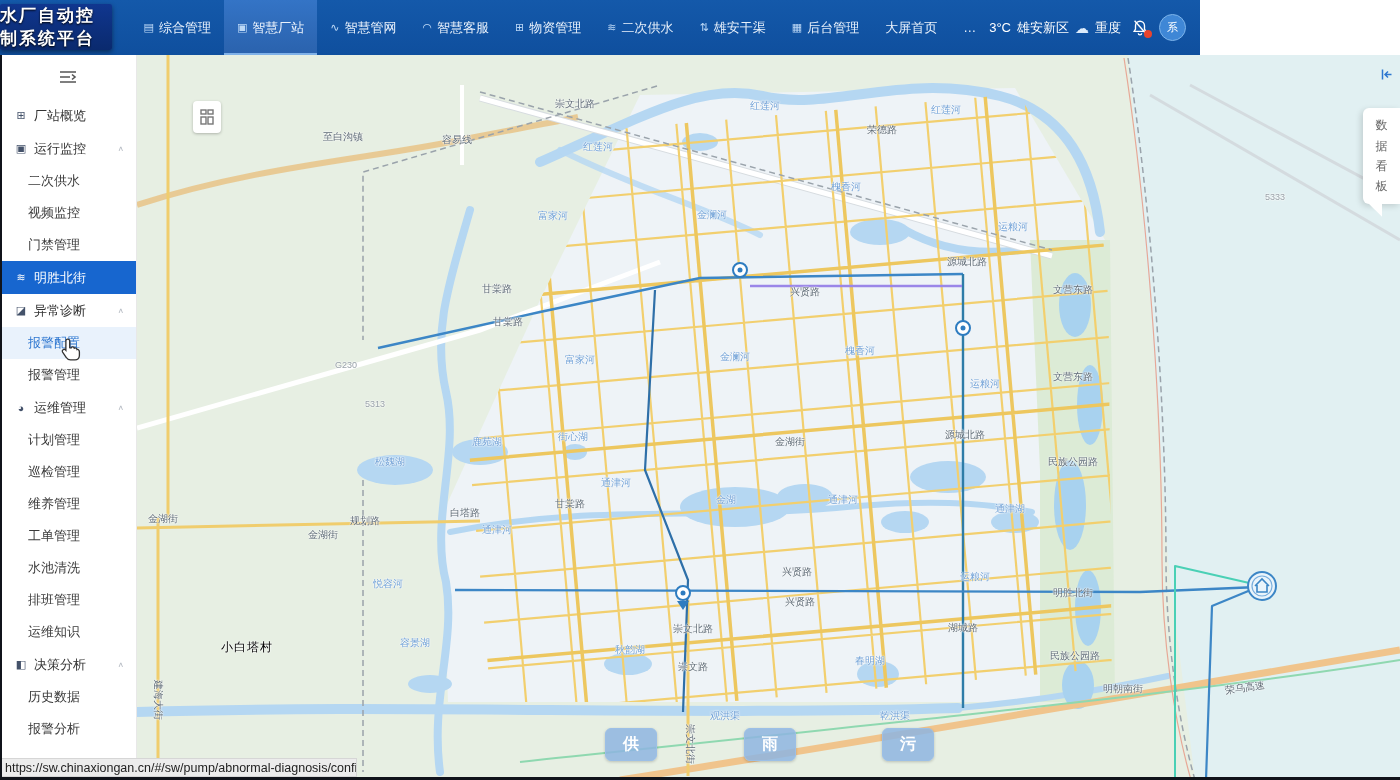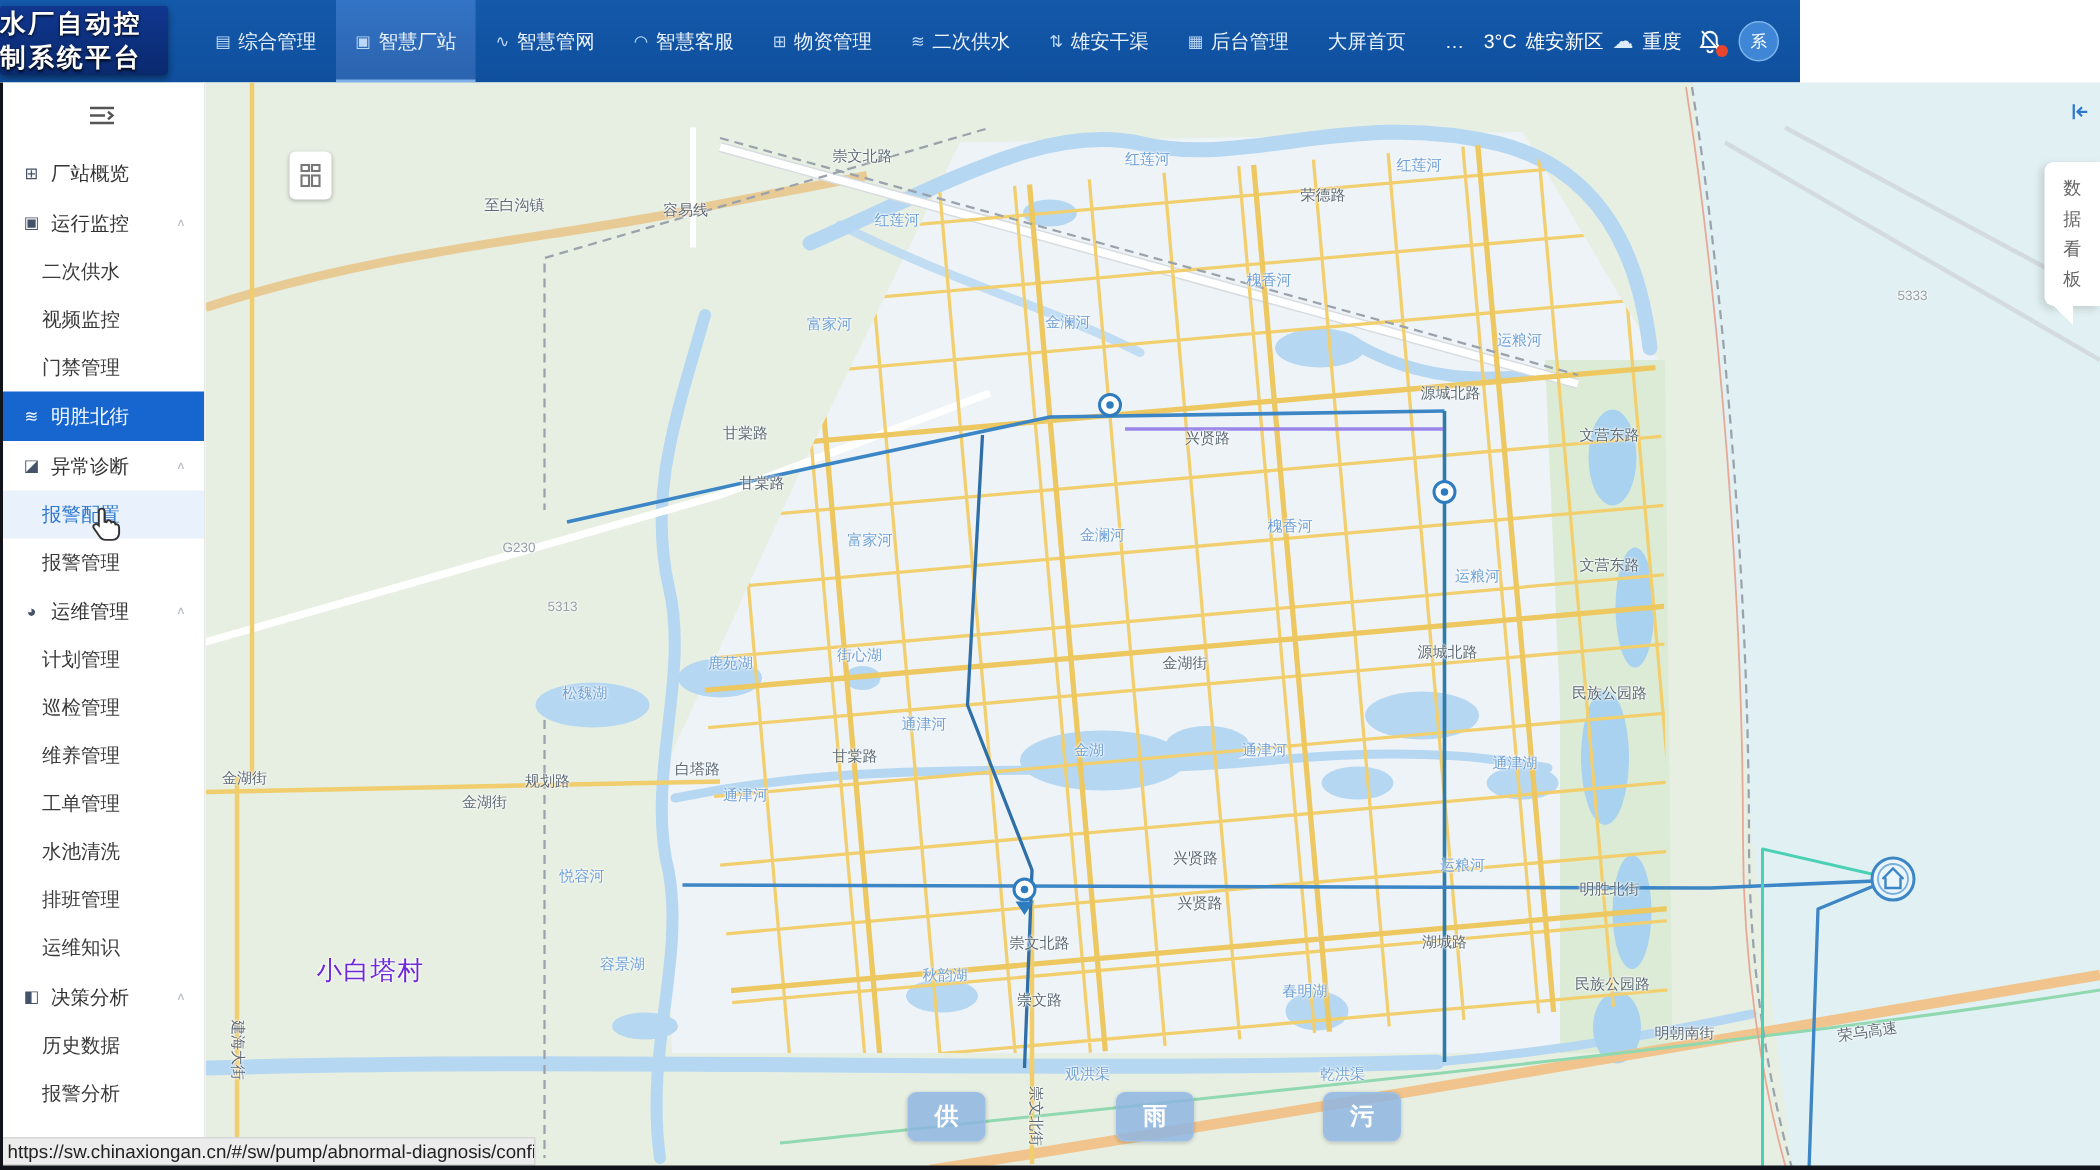--- a/index.html
+++ b/index.html
@@ -37,21 +37,21 @@
   .side-item.selected{background:#e9f2fc;color:#2e77d0;}
   #cursor-hand{position:absolute;left:60px;top:283px;z-index:9;pointer-events:none;}
 
   
   #map{position:absolute;left:137px;top:55px;width:1263px;height:725px;background:#e9f1e8;overflow:hidden;}
   #mapsvg{position:absolute;left:0;top:0;}
   .ml{position:absolute;font-size:10px;white-space:nowrap;transform:translate(-50%,-50%);
       text-shadow:0 0 2px #fff,0 0 2px #fff,0 0 1px #fff;pointer-events:none;}
   .ml.r{color:#5d6a75;}
   .ml.w{color:#6fa0d6;}
-  .ml.v{color:#6d28d9;font-size:17px;letter-spacing:1px;}
+  .ml.v{color:#000000;font-size:12px;letter-spacing:1px;}
   .ml.b{color:#98a1a8;font-size:9px;}
   #qrbtn{position:absolute;left:56px;top:46px;width:28px;height:32px;background:#fff;border-radius:4px;
     box-shadow:0 1px 3px rgba(0,0,0,.25);display:flex;align-items:center;justify-content:center;cursor:pointer;}
   .layer-btn{position:absolute;width:52px;height:33px;background:rgba(142,181,224,.85);border:1px solid #9cbfe6;
     border-radius:6px;color:#fff;font-size:16px;font-weight:bold;display:flex;align-items:center;justify-content:center;
     cursor:pointer;box-shadow:0 1px 3px rgba(0,0,0,.2);}
   #dash-tab{position:absolute;right:0;top:53px;width:37px;height:96px;background:#fff;border-radius:6px 0 0 6px;
     box-shadow:-2px 2px 6px rgba(0,0,0,.15);display:flex;align-items:center;justify-content:center;cursor:pointer;}
   #dash-tab span{font-size:12px;color:#666;white-space:pre-line;text-align:center;line-height:1.7;}
   #dash-tab:after{content:"";position:absolute;left:10px;bottom:-9px;border:9px solid transparent;border-top-color:#fff;border-left-color:#fff;transform:rotate(-45deg);}

